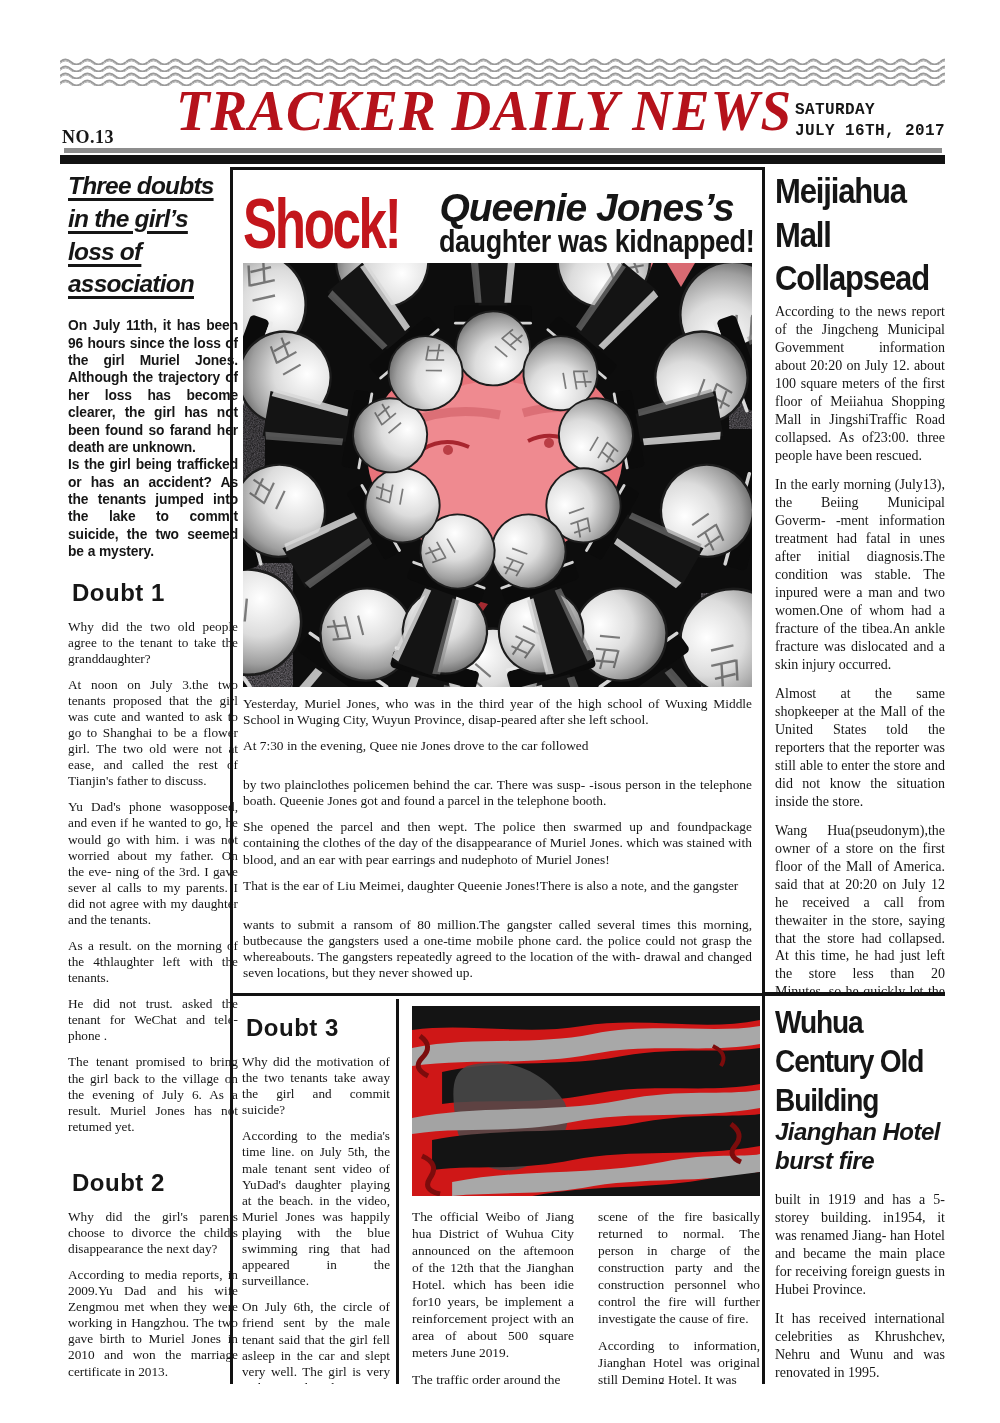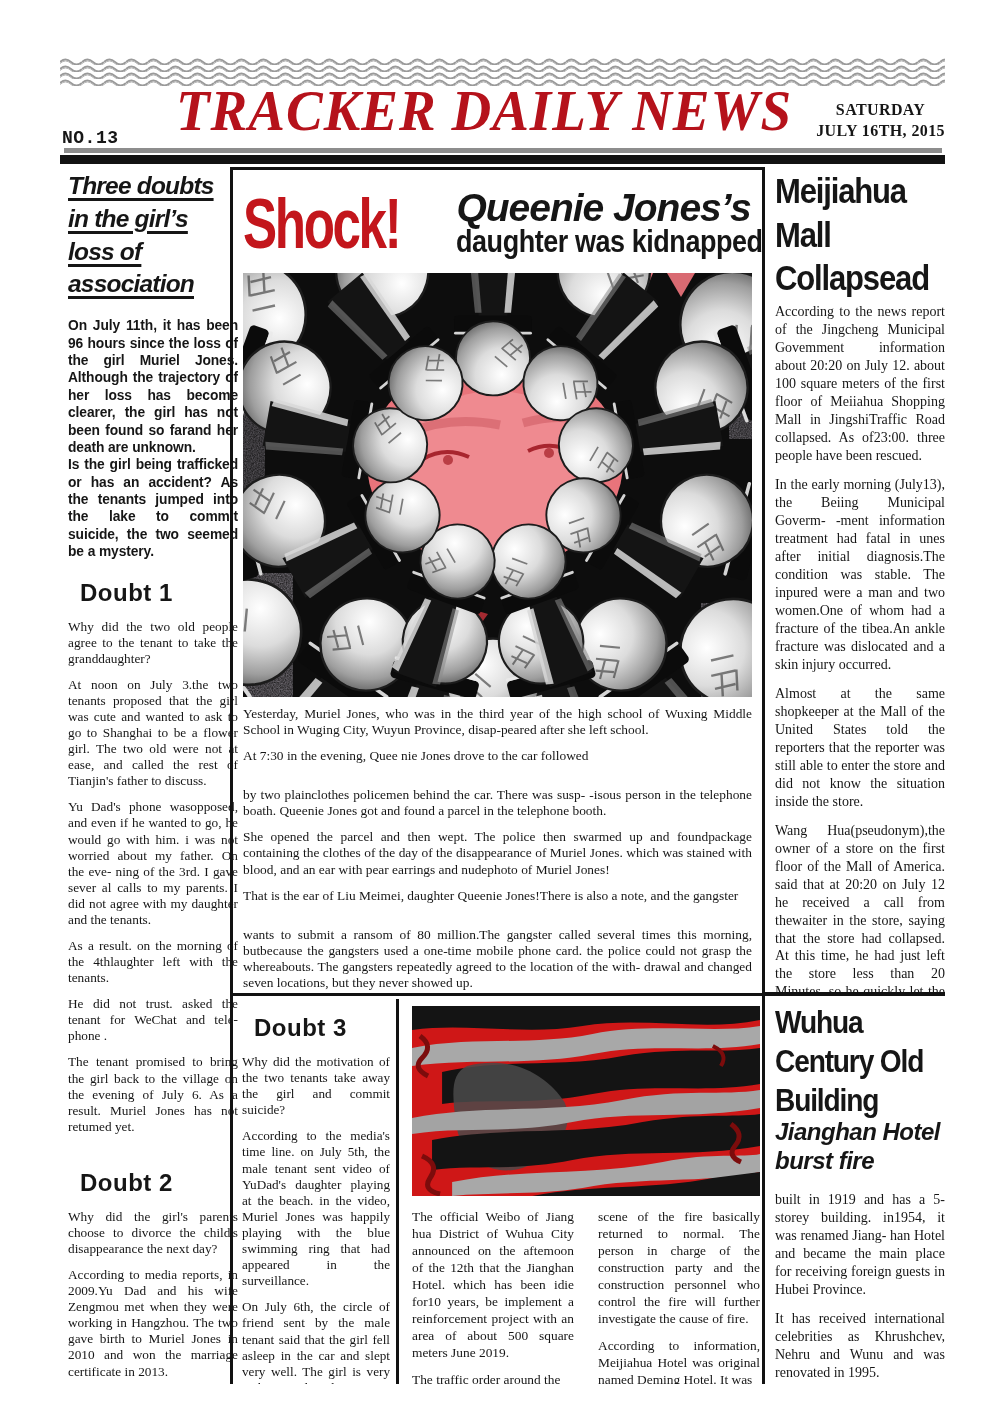--- a/index.html
+++ b/index.html
@@ -6,49 +6,49 @@
   .page{position:relative;width:1000px;height:1423px;background:#fff;overflow:hidden;
         font-family:"Liberation Serif",serif;color:#161616;}
   .page *{box-sizing:border-box;}
   .abs{position:absolute;}
 
   
   .header-row{position:absolute;left:60px;top:84px;width:885px;height:64px;}
   .masthead-title{position:absolute;left:50%;top:-4px;transform:translateX(-53%) scaleY(1.02);
     font-family:"Liberation Serif",serif;font-style:italic;font-weight:700;font-size:55px;
     letter-spacing:1px;white-space:nowrap;color:#b5121b;}
-  .issue-no{position:absolute;left:2px;bottom:0;font-family:Liberation Mono, monospace;
+  .issue-no{position:absolute;left:2px;bottom:0;font-family:Liberation Serif, serif;
     font-weight:700;font-size:18px;letter-spacing:.5px;margin-top:24px;}
-  .date-block{position:absolute;right:0;top:16px;text-align:center;font-family:Liberation Serif, serif;
+  .date-block{position:absolute;right:0;top:16px;text-align:left;font-family:Liberation Mono, monospace;
     font-weight:700;font-size:16px;line-height:1.3;letter-spacing:.4px;}
   .rule-gray{background:#8d8d8d;}
   .rule-black{background:#121212;}
 
   
   .vline{background:#121212;}
 
   
   p{margin:0 0 10px;text-align:justify;}
   .serif-sm p{font-size:13.3px;line-height:1.21;}
   .serif-md p{font-size:14px;line-height:1.285;margin-bottom:11px;}
 
   
   .left-col{position:absolute;left:68px;top:170px;width:170px;height:1212px;overflow:hidden;}
   .left-headline{font-family:"Liberation Sans",sans-serif;font-style:italic;font-weight:700;
     font-size:24.5px;line-height:1.34;letter-spacing:-.8px;text-decoration:underline;
     text-decoration-thickness:2.5px;text-underline-offset:4px;margin-bottom:16px;}
   .intro p{font-family:"Liberation Sans",sans-serif;font-weight:700;font-size:13.8px;
     line-height:1.26;margin:0;letter-spacing:-.1px;}
   .doubt-heading{font-family:"Liberation Sans",sans-serif;font-weight:700;font-size:24px;
-    letter-spacing:.5px;margin:18px 12px 12px;}
+    letter-spacing:.5px;margin:18px 4px 12px;}
 
   
   .center-box{position:absolute;left:230px;top:167px;width:535px;height:829px;
     border:3px solid #121212;padding:6px 10px 0;overflow:hidden;}
-  .box-head{display:flex;align-items:flex-end;gap:18px;height:82px;margin-bottom:15px;}
+  .box-head{display:flex;align-items:flex-end;gap:1px;height:82px;margin-bottom:5px;}
   .kicker{font-family:"Liberation Sans",sans-serif;font-weight:700;font-size:64px;
     color:#c3161c;letter-spacing:-3px;transform:scale(.8,1.1);transform-origin:left bottom;
     display:inline-block;line-height:.95;}
   .headline-top{font-family:"Liberation Sans",sans-serif;font-style:italic;font-weight:700;
     font-size:39px;letter-spacing:-1px;line-height:1;white-space:nowrap;}
   .headline-bottom{font-family:"Liberation Sans",sans-serif;font-weight:700;font-size:30px;
     letter-spacing:-.5px;line-height:1.02;white-space:nowrap;transform:scale(.9,1.06);
     transform-origin:left bottom;}
   .box-columns{display:flex;gap:13px;margin-top:9px;height:298px;overflow:hidden;flex-direction:column;}
   .story-col{flex:1;min-width:0;}
@@ -89,21 +89,21 @@
       </pattern>
     </defs>
     <rect width="885" height="28" fill="url(#wv)"></rect>
   </svg>
 
   <div class="header-row">
     <div class="issue-no">NO.13</div>
     <div class="masthead-title">TRACKER DAILY NEWS</div>
     <div class="date-block">
       <div>SATURDAY</div>
-      <div>JULY 16TH, 2015</div>
+      <div>JULY 16TH, 2017</div>
     </div>
   </div>
   <div class="abs rule-gray" style="left:64px;top:148px;width:878px;height:5px"></div>
   <div class="abs rule-black" style="left:60px;top:155px;width:885px;height:9px"></div>
 
   <div class="abs vline" style="left:762px;top:996px;width:3px;height:388px"></div>
   <div class="abs vline" style="left:230px;top:996px;width:3px;height:388px"></div>
   <div class="abs vline" style="left:396px;top:999px;width:3px;height:385px"></div>
   <div class="abs rule-black" style="left:765px;top:992px;width:180px;height:4px"></div>
 
@@ -254,21 +254,21 @@
     <path d="M300,40 q16,8 8,20" stroke="#7c0c0c" stroke-width="4" fill="none"></path>
   </svg>
 
   <div class="bottom-mid-cols">
     <div class="story-col">
       <p>The official Weibo of Jiang hua District of Wuhua City announced on the aftemoon of the 12th that the Jianghan Hotel. which has been idie for10 years, be implement a reinforcement project with an area of about 500 square meters June 2019.</p>
       <p>The traffic order around the</p>
     </div>
     <div class="story-col">
       <p>scene of the fire basically returned to normal. The person in charge of the construction party and the construction personnel who control the fire will further investigate the cause of fire.</p>
-      <p>According to information, Meijiahua Hotel was original named Deming Hotel. It was</p>
+      <p>According to information, Jianghan Hotel was original still Deming Hotel. It was</p>
     </div>
   </div>
 
   <div class="right-bottom serif-md">
     <div class="wuhua-head">Wuhua Century Old Building</div>
     <div class="wuhua-sub">Jianghan Hotel burst fire</div>
     <p>built in 1919 and has a 5-storey building. in1954, it was renamed Jiang- han Hotel and became the main place for receiving foreign guests in Hubei Province.</p>
     <p>It has received international celebrities as Khrushchev, Nehru and Wunu and was renovated in 1995.</p>
   </div>
 

